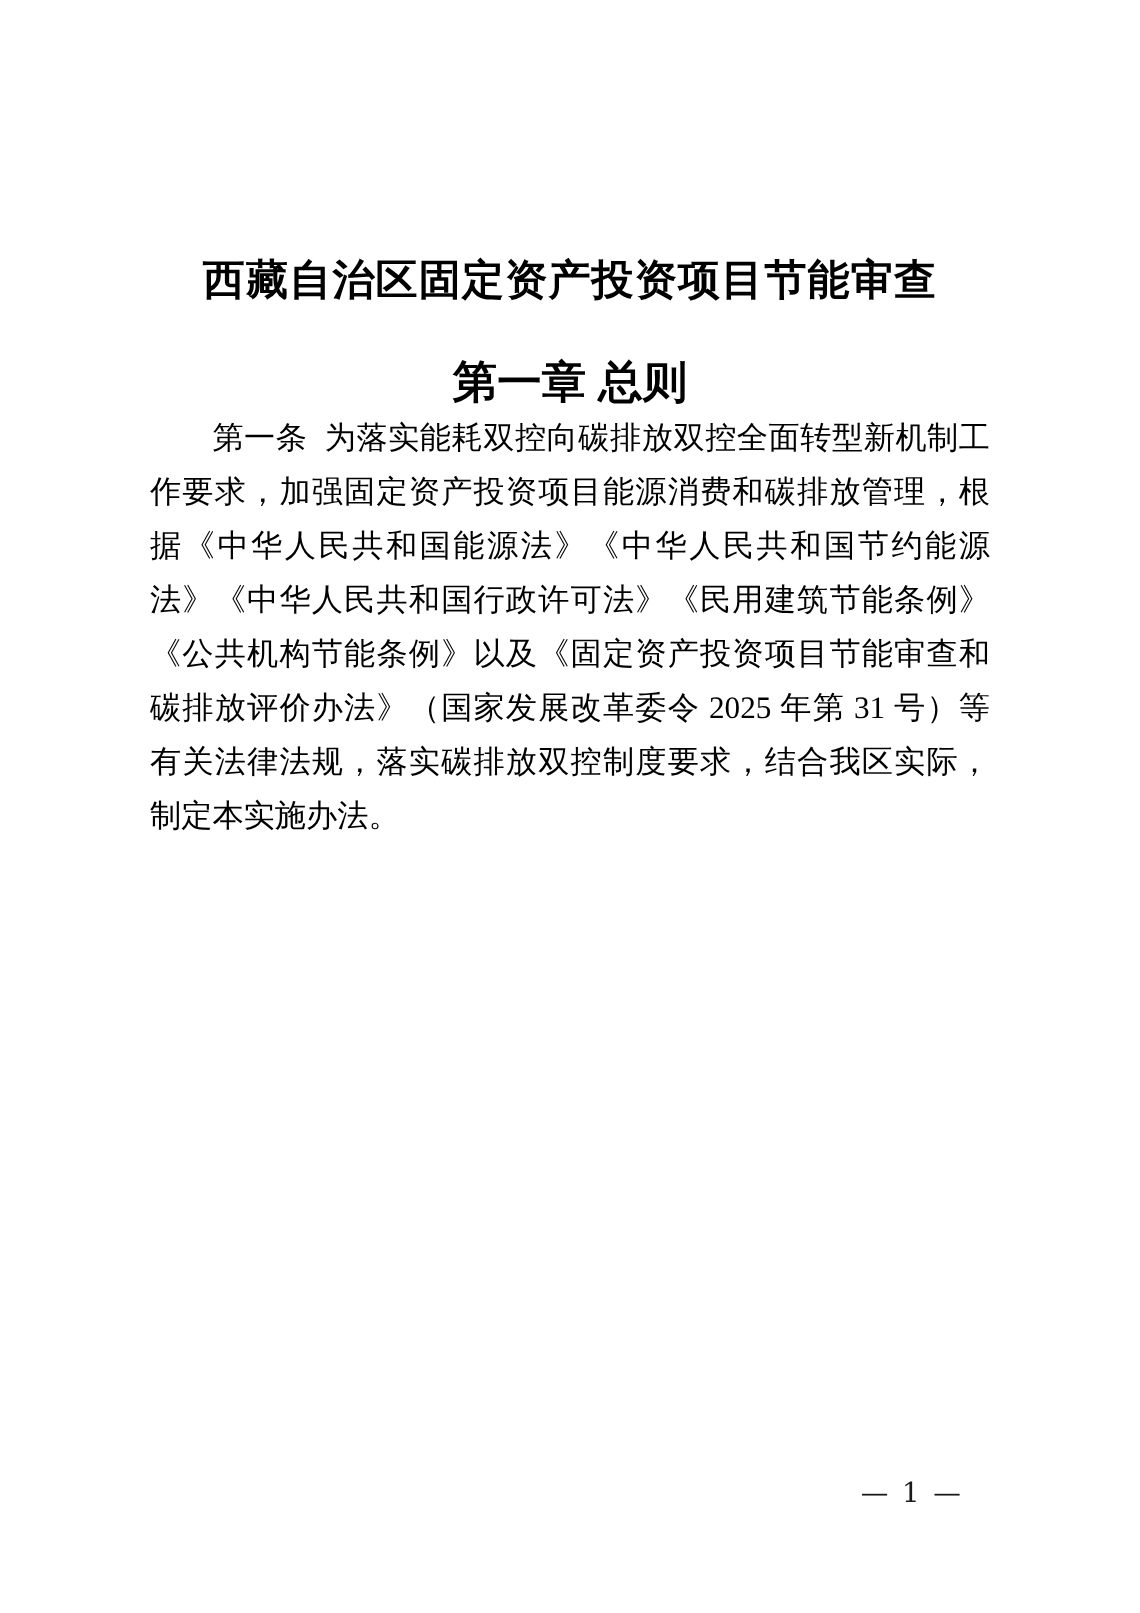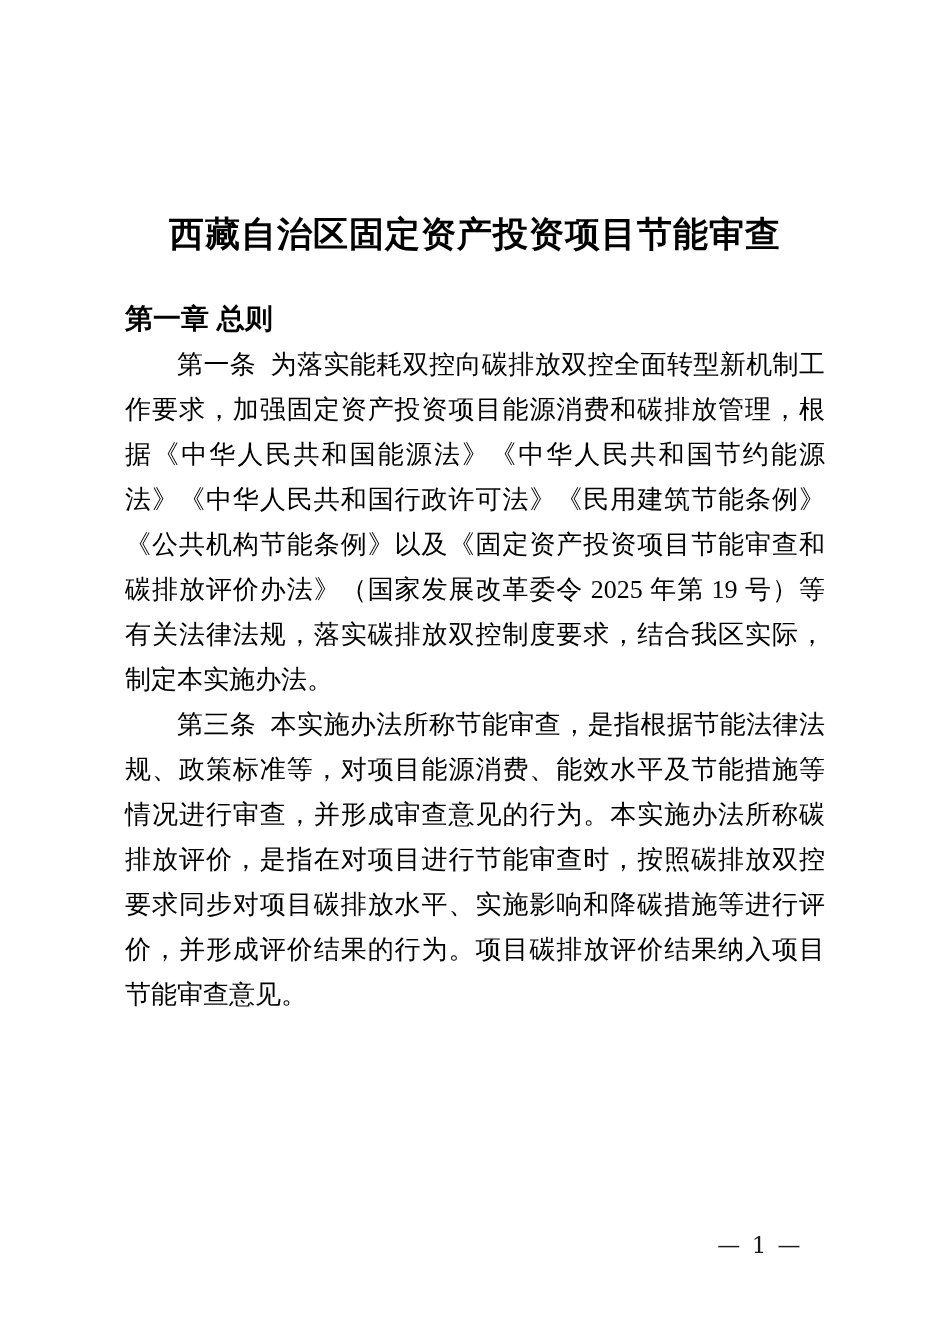--- a/index.html
+++ b/index.html
@@ -25,24 +25,24 @@
   .doc-title {
     text-align: center;
     font-family: "Liberation Sans", "DejaVu Sans", sans-serif;
     font-weight: bold;
     font-size: 35px;
     line-height: 52px;
     letter-spacing: 1px;
   }
   .chapter-heading {
     margin-top: 40px;
-    text-align: left;
+    text-align: center;
     font-family: "Liberation Sans", "DejaVu Sans", sans-serif;
     font-weight: bold;
-    font-size: 28px;
+    font-size: 37px;
     line-height: 38px;
   }
   .body-text {
     margin-top: 4px;
   }
   .body-text p {
     margin: 0;
     font-size: 26px;
     line-height: 45px;
     text-align: justify;
@@ -68,18 +68,17 @@
 </head>
 <body>
 
 <div class="page">
   <div class="content">
     <div class="doc-title">
       <div>西藏自治区固定资产投资项目节能审查</div>
     </div>
     <div class="chapter-heading">第一章 总则</div>
     <div class="body-text">
-      <p><span class="article-label">第一条</span><span>为落实能耗双控向碳排放双控全面转型新机制工作要求，加强固定资产投资项目能源消费和碳排放管理，根据《中华人民共和国能源法》《中华人民共和国节约能源法》《中华人民共和国行政许可法》《民用建筑节能条例》《公共机构节能条例》以及《固定资产投资项目节能审查和碳排放评价办法》（国家发展改革委令 2025 年第 19 号）等有关法律法规，落实碳排放双控制度要求，结合我区实际，制定本实施办法。</span></p>
-      <p><span class="article-label">第三条</span><span>本实施办法所称节能审查，是指根据节能法律法规、政策标准等，对项目能源消费、能效水平及节能措施等情况进行审查，并形成审查意见的行为。本实施办法所称碳排放评价，是指在对项目进行节能审查时，按照碳排放双控要求同步对项目碳排放水平、实施影响和降碳措施等进行评价，并形成评价结果的行为。项目碳排放评价结果纳入项目节能审查意见。</span></p>
+      <p><span class="article-label">第一条</span><span>为落实能耗双控向碳排放双控全面转型新机制工作要求，加强固定资产投资项目能源消费和碳排放管理，根据《中华人民共和国能源法》《中华人民共和国节约能源法》《中华人民共和国行政许可法》《民用建筑节能条例》《公共机构节能条例》以及《固定资产投资项目节能审查和碳排放评价办法》（国家发展改革委令 2025 年第 31 号）等有关法律法规，落实碳排放双控制度要求，结合我区实际，制定本实施办法。</span></p>
     </div>
   </div>
   <div class="page-number">— 1 —</div>
 </div>
 
 </body></html>

